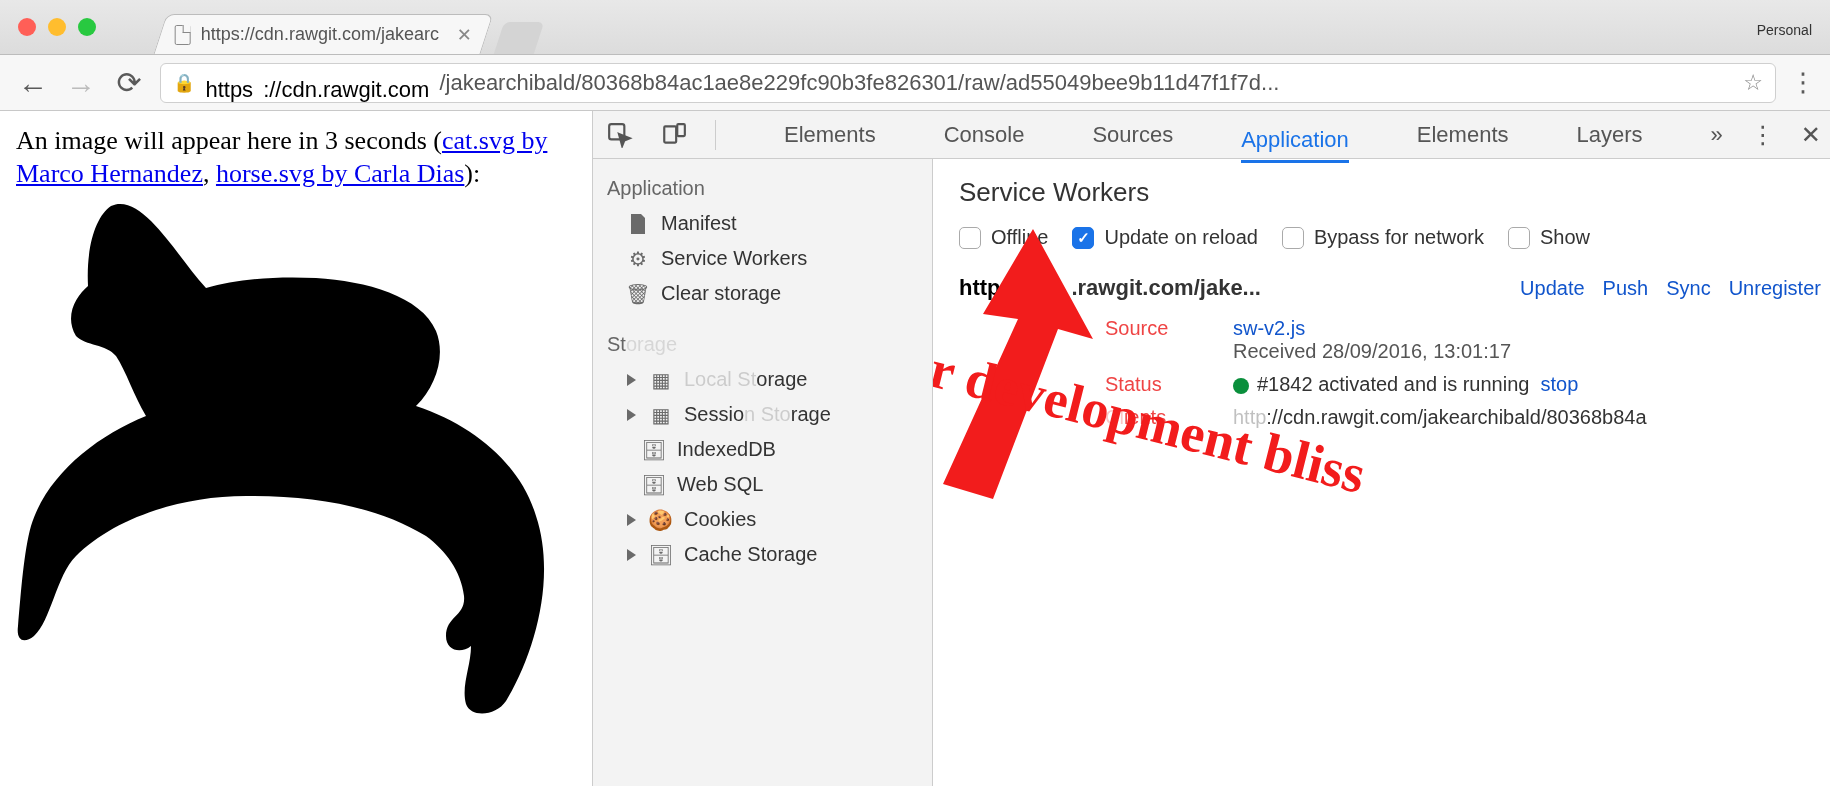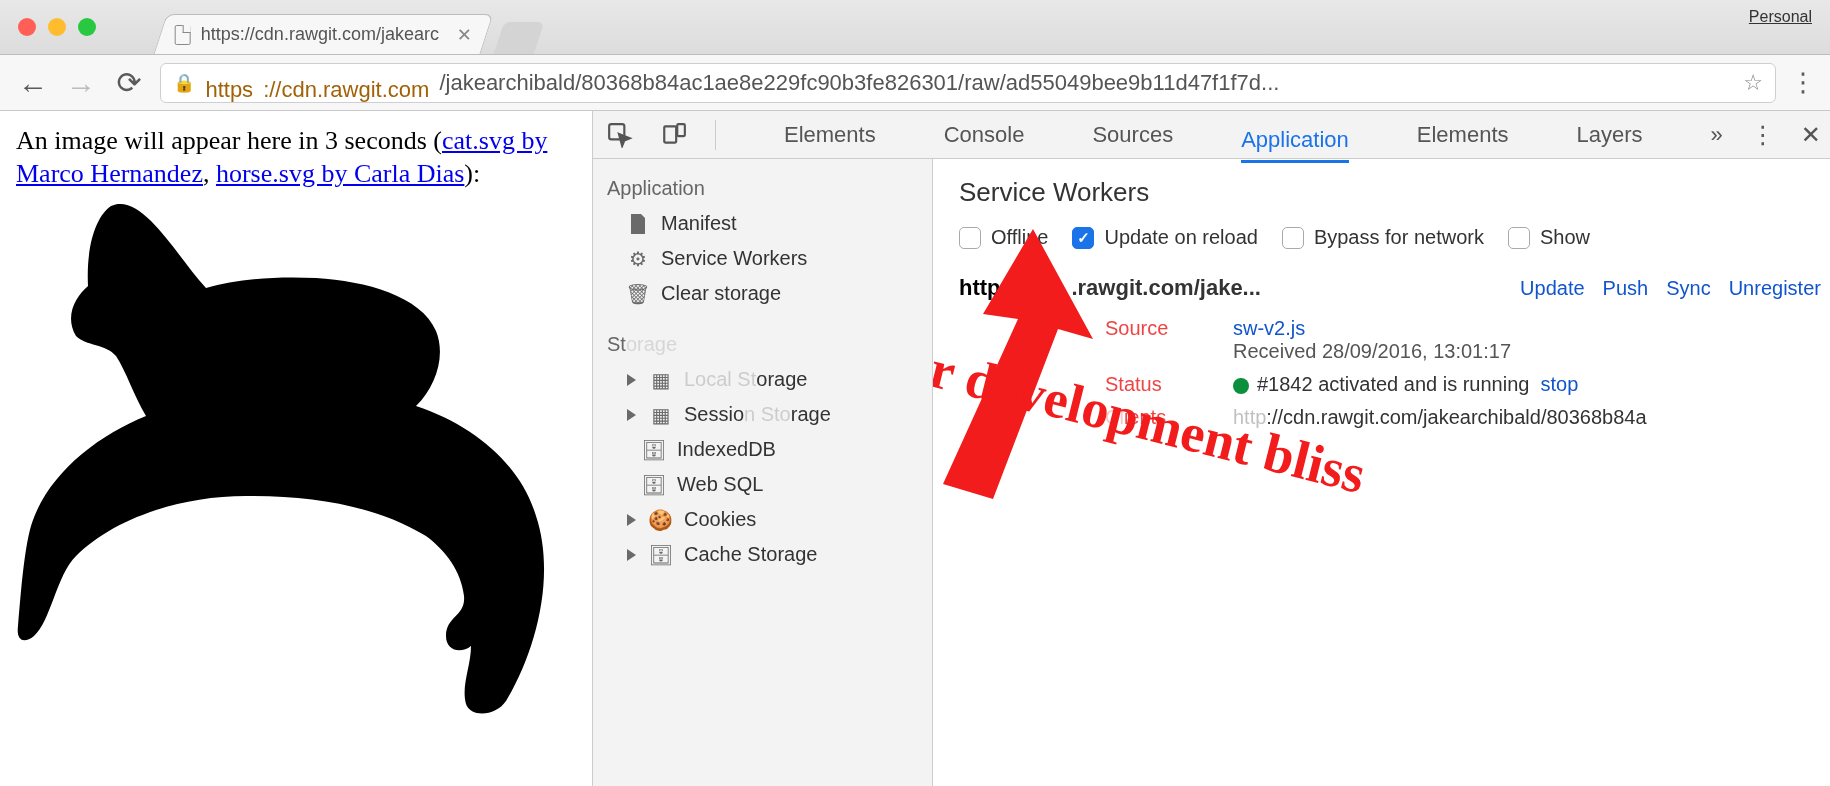--- a/index.html
+++ b/index.html
@@ -2,35 +2,35 @@
 <html><head>
 <meta charset="utf-8">
 <style>
   * { box-sizing: border-box; margin: 0; padding: 0; }
   body { font-family: -apple-system, "Helvetica Neue", Arial, sans-serif; font-size: 16px; background:#f1f1f1; width:1830px; height:786px; overflow:hidden; color:#333; }
 
   
   .chrome-top { background: linear-gradient(#e8e8e8,#dcdcdc); height:55px; display:flex; align-items:flex-end; position:relative; border-bottom:1px solid #bcbcbc;}
   .traffic { position:absolute; top:18px; left:18px; display:flex; gap:12px;}
   .dot { width:18px; height:18px; border-radius:50%; }
-  .personal { position:absolute; top:8px; right:18px; font-size:16px; color:#333;text-decoration:underline;}
+  .personal { position:absolute; top:22px; right:18px; font-size:14px; color:#333;}
   .tabstrip { display:flex; align-items:flex-end; margin-left:160px; height:100%; }
   .tab { background:#f7f7f7; border:1px solid #bcbcbc; border-bottom:none; border-top-left-radius:8px; border-top-right-radius:8px; height:40px; display:flex; align-items:center; padding:0 14px; gap:10px; font-size:18px; color:#555; position:relative; transform:skewX(-18deg); }
   .tab > * { transform:skewX(18deg); }
   .tabx { color:#888; font-size:18px; margin-left:8px; }
   .blank-tab { width:40px; height:32px; background:#d4d4d4; margin-left:12px; border-top-left-radius:6px; border-top-right-radius:6px; transform:skewX(-18deg);}
   .file-icon { width:16px; height:20px; border:1px solid #888; border-radius:2px; position:relative;}
   .file-icon::after{content:"";position:absolute;top:-1px;right:-1px;width:7px;height:7px;background:#f7f7f7;border-left:1px solid #888;border-bottom:1px solid #888;}
 
   .toolbar { background:#f7f7f7; height:56px; border-bottom:1px solid #c8c8c8; display:flex; align-items:center; padding:0 16px; gap:14px;}
   .nav-ico { font-size:30px; color:#5a5a5a; width:34px; text-align:center; cursor:pointer;}
   .nav-ico.dim{color:#bcbcbc;}
   .addr { flex:1; height:40px; background:#fff; border:1px solid #cfcfcf; border-radius:6px; display:flex; align-items:center; padding:0 12px; gap:10px; font-size:22px; overflow:hidden;}
   .lock{color:#0a8f3c;font-size:18px;}
-  .url-secure{color:#a16207;margin-top:15px;}
+  .url-secure{color:#000000;margin-top:15px;}
   .url-rest{color:#555; white-space:nowrap;}
   .star{color:#888;font-size:22px;margin-left:auto;}
   .menu-dots{font-size:26px;color:#5a5a5a;width:24px;text-align:center;}
 
   .content { display:flex; height:calc(786px - 55px - 56px); background:#fff;}
   .page { width:680px; padding:14px 16px; font-family:"Times New Roman", serif; font-size:26px; line-height:1.25; color:#000;}
   .page a { color:#0000EE; text-decoration:underline;}
   .horse { margin-top:6px; }
 
   

